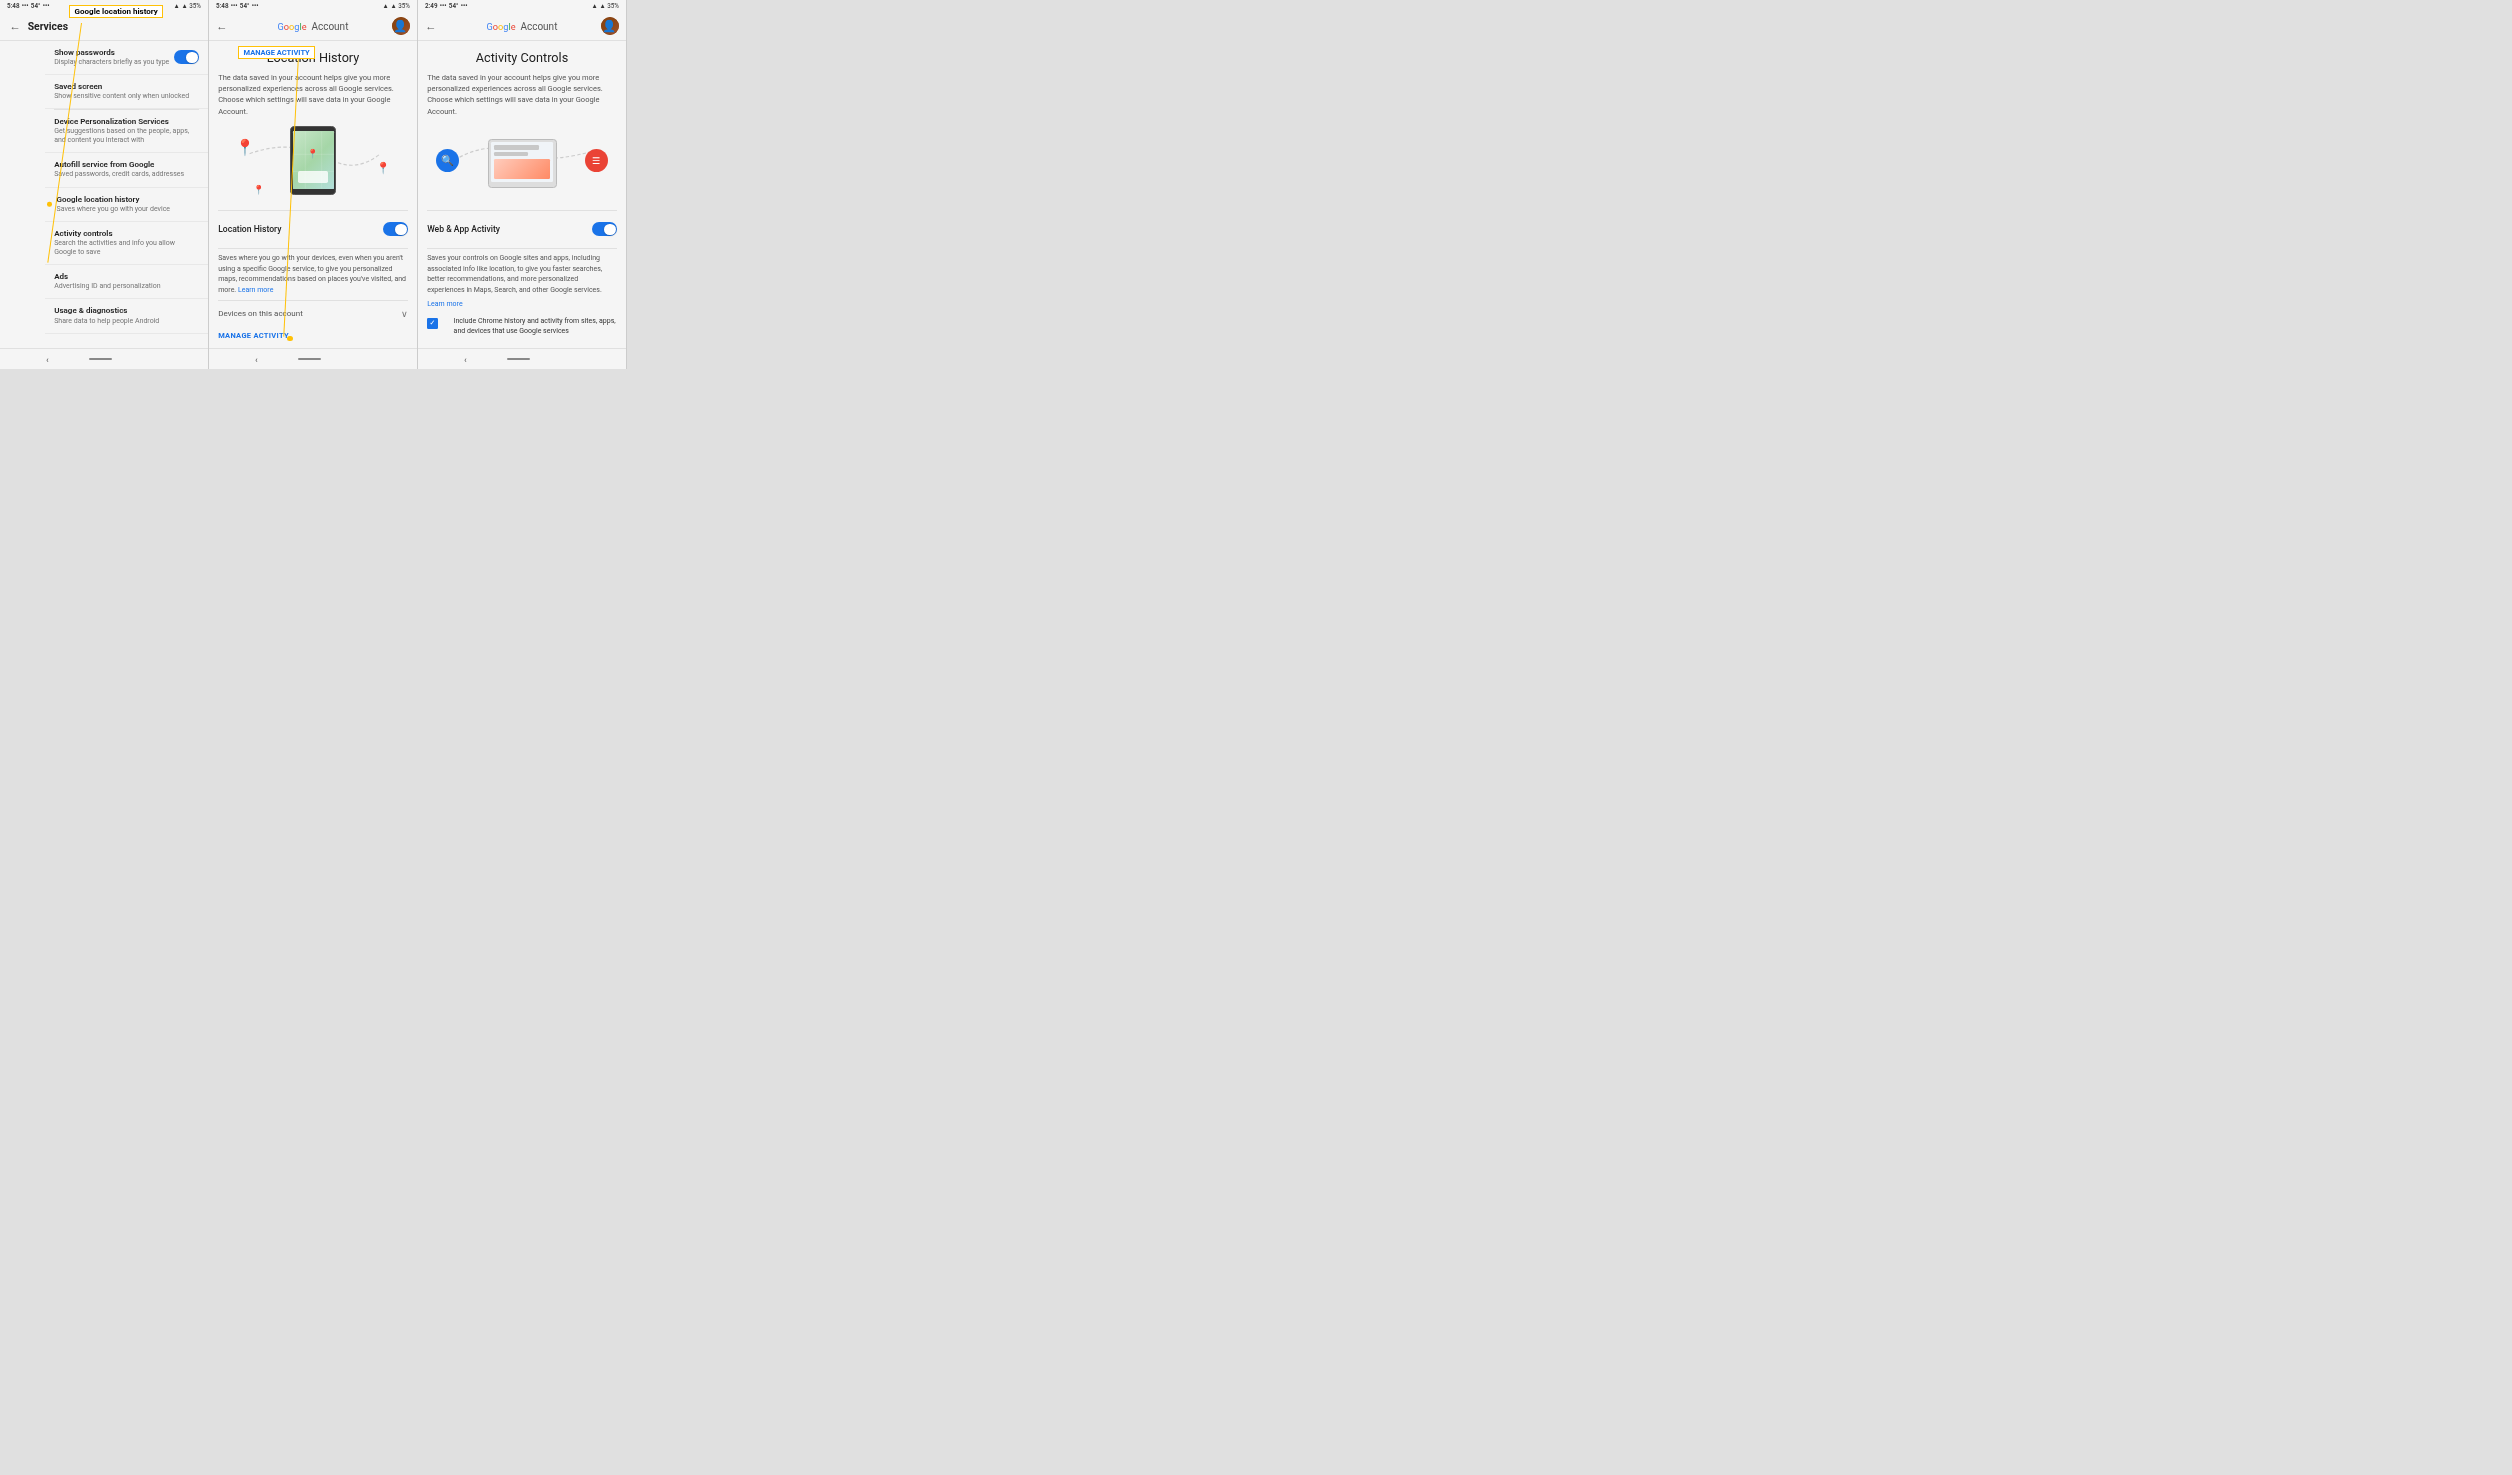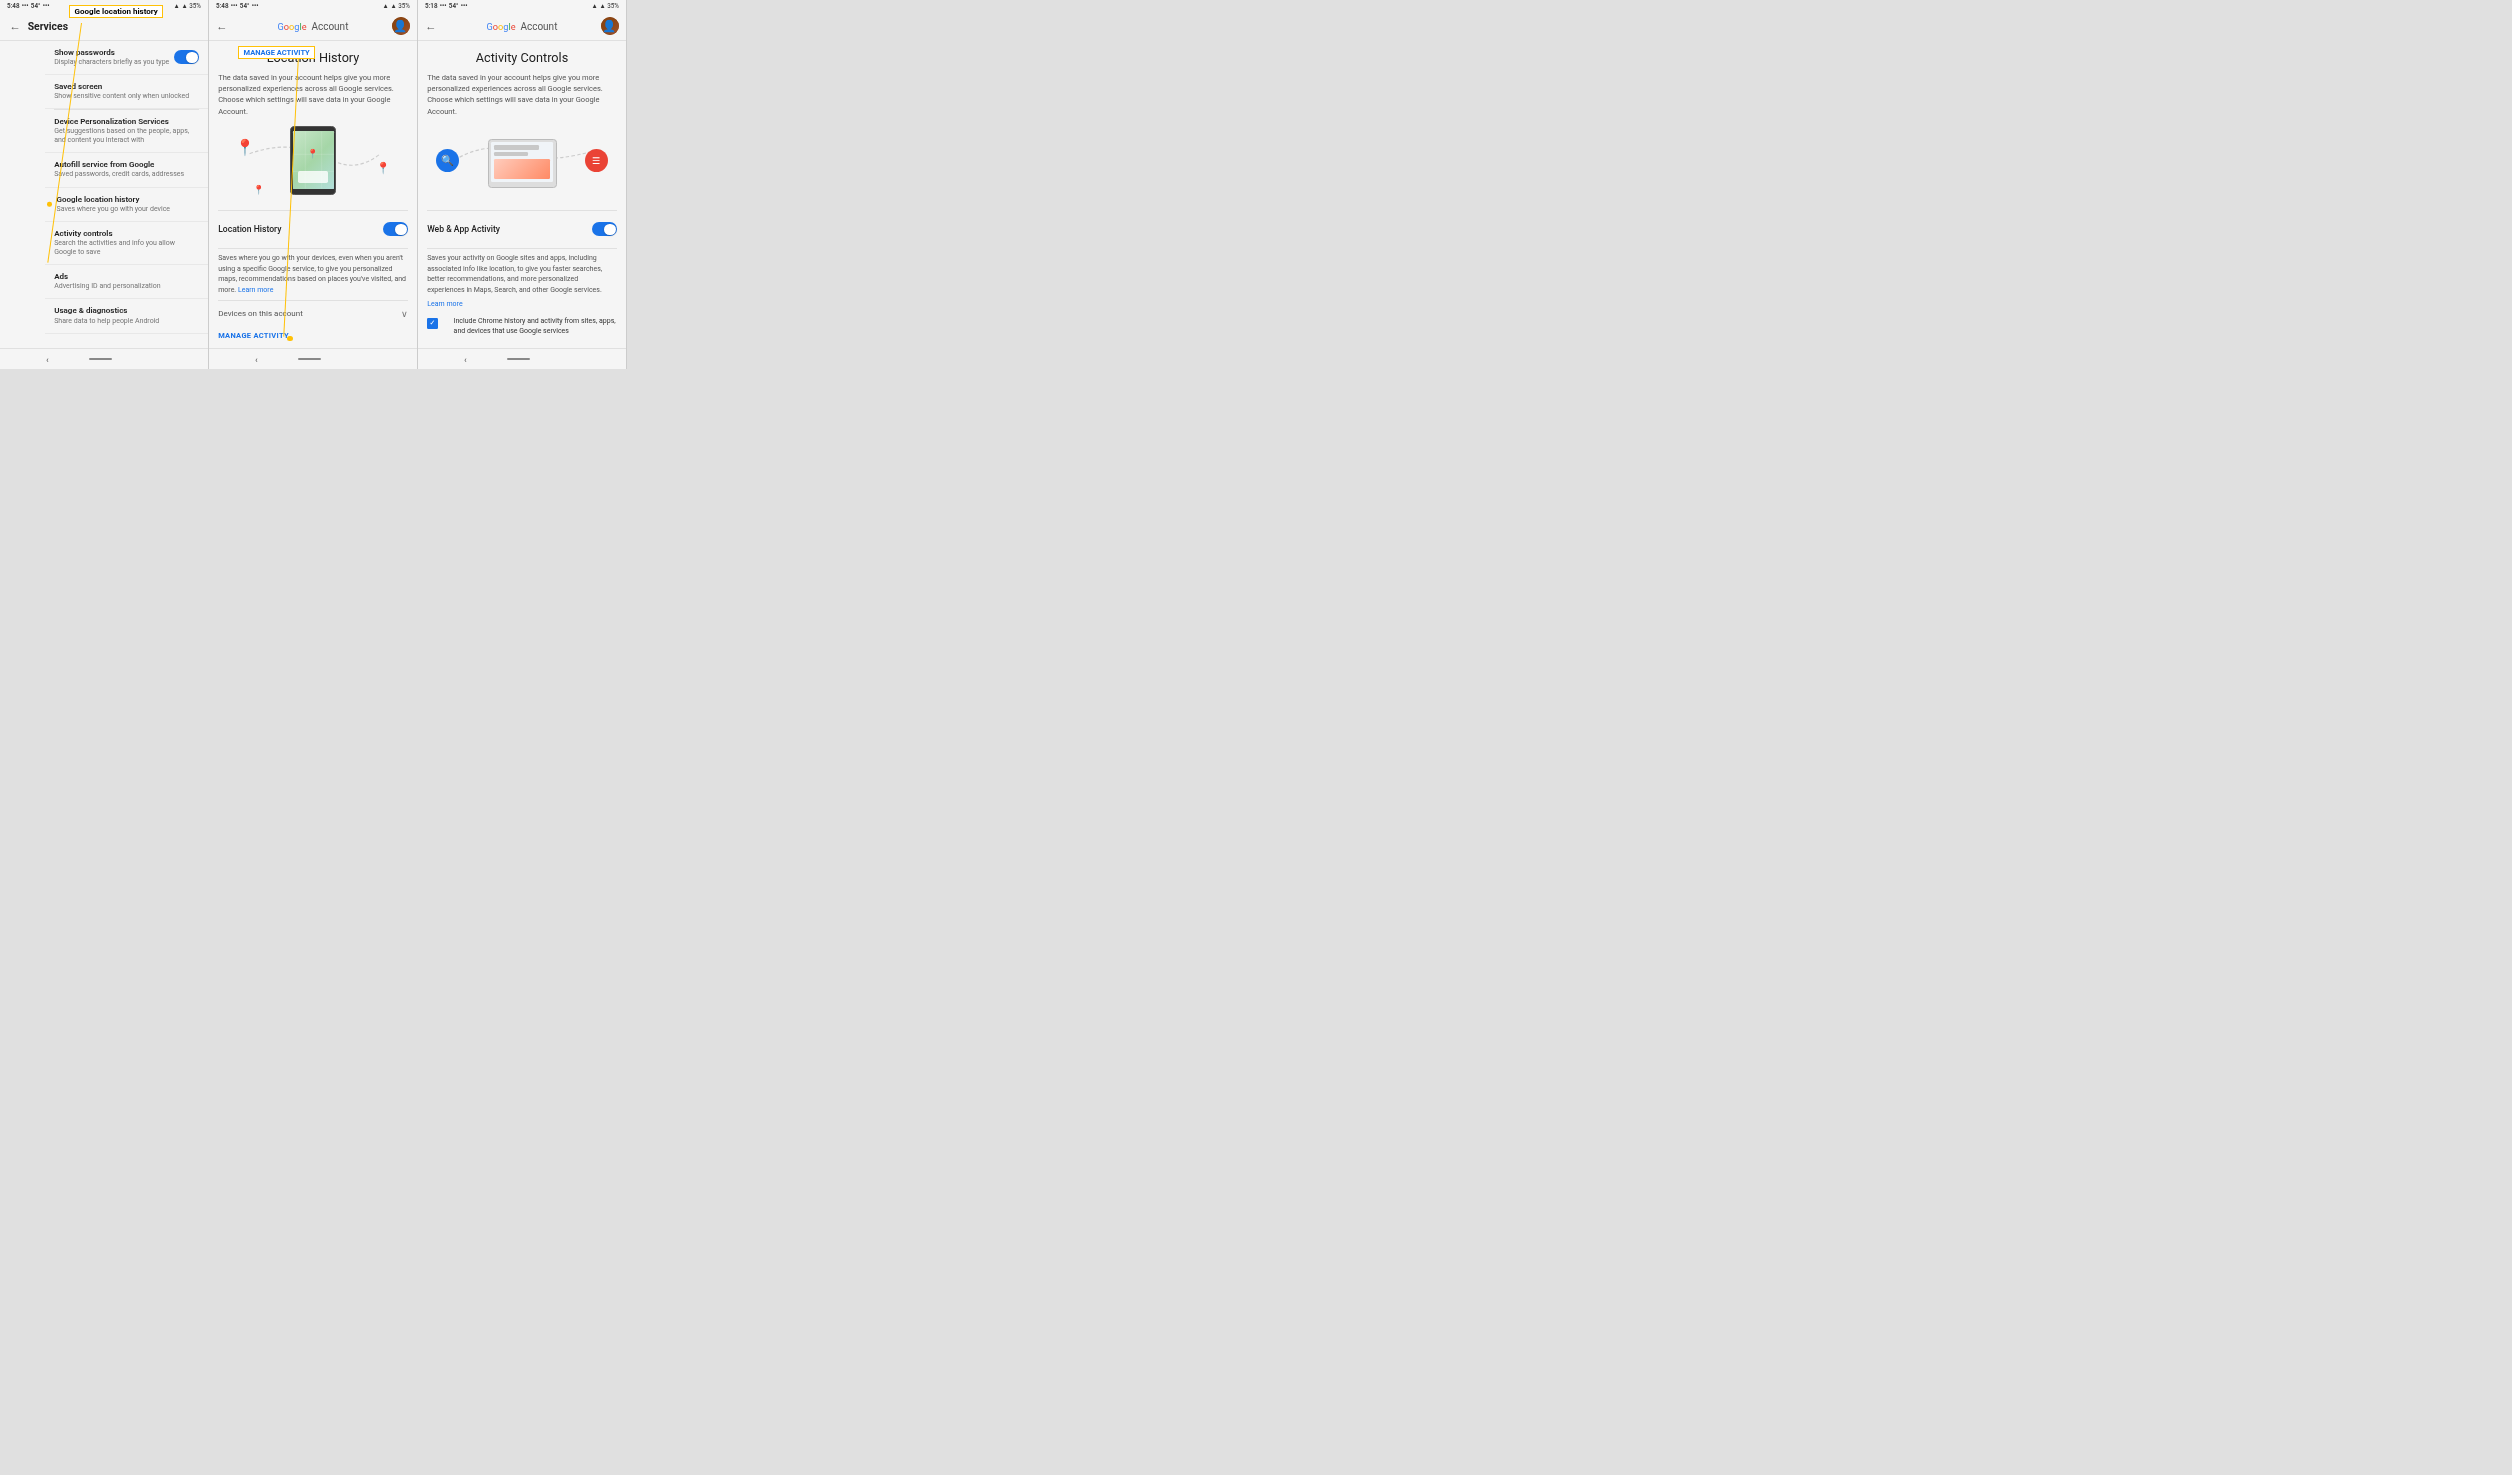--- a/index.html
+++ b/index.html
@@ -522,21 +522,21 @@
   </div>
 
   <div style="position:absolute; top:55px; left:89px; width:1.2px; height:282px; background:#FFC107; z-index:19; transform:rotate(3deg); transform-origin:top;"></div>
 </div>
 
 <div class="screen-wrapper" style="position:relative;">
   <div class="screen">
 
     <div class="status-bar">
       <div class="status-left">
-        <span>5:18</span>
+        <span>2:49</span>
         <span>•••</span>
         <span>54°</span>
         <span>•••</span>
       </div>
       <div class="status-right">
         <span>▲</span>
         <span>▲</span>
         <span>35%</span>
       </div>
     </div>
@@ -574,21 +574,21 @@
       </div>
 
       <div class="divider"></div>
       <div class="toggle-row">
         <span class="toggle-label">Web &amp; App Activity</span>
         <div class="toggle"></div>
       </div>
       <div class="divider"></div>
 
       <p class="body-text">
-        <span>Saves your activity on Google sites and apps, including associated info like location, to give you faster searches, better recommendations, and more personalized experiences in Maps, Search, and other Google services.</span>
+        <span>Saves your controls on Google sites and apps, including associated info like location, to give you faster searches, better recommendations, and more personalized experiences in Maps, Search, and other Google services.</span>
       </p>
       <span class="link-text" style="font-size:7px; display:block; margin: 2.3px 0 4.6px;">Learn more</span>
 
       <div class="checkbox-row">
         <div class="checkbox"></div>
         <span style="font-size:7px; color:#333; line-height:1.4;">Include Chrome history and activity from sites, apps, and devices that use Google services</span>
       </div>
     </div>
 
     <div class="bottom-bar">

